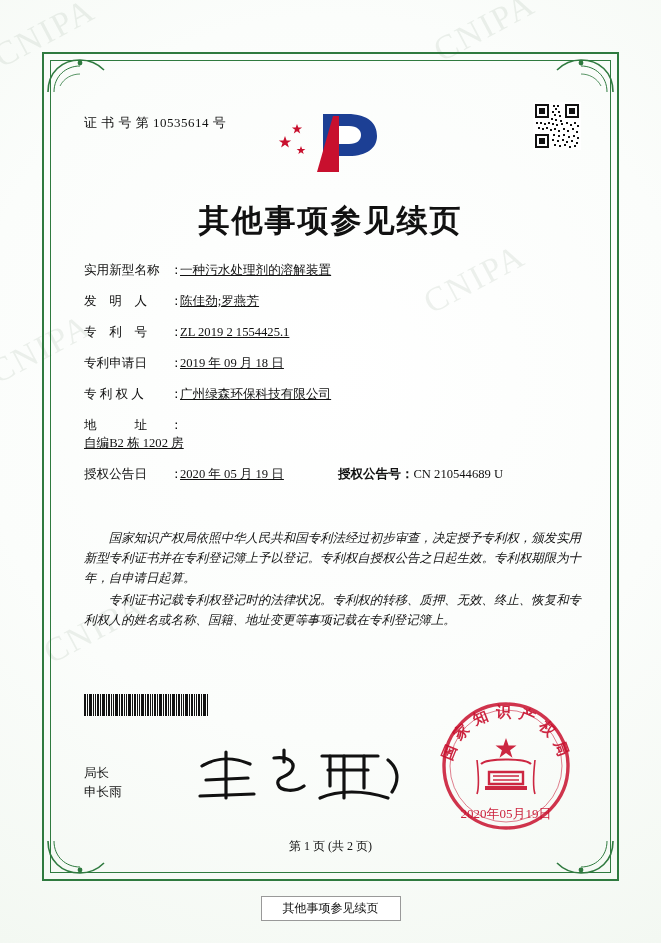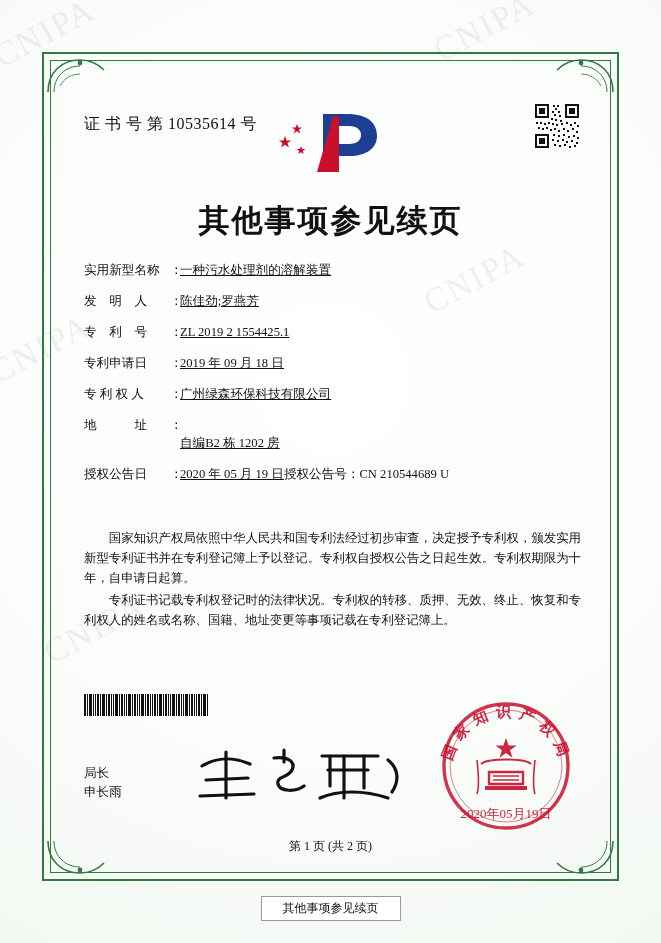--- a/index.html
+++ b/index.html
@@ -42,21 +42,21 @@
     width:54px;height:34px;
     color:#2f7a3f;
   }
   .corner svg{display:block;}
   .content{
     position:absolute;
     left:62px;top:74px;right:62px;bottom:82px;
   }
   .cert-no{
     position:absolute;left:22px;top:40px;
-    font-size:16px;color:#111;
+    font-size:13px;color:#111;
     letter-spacing:0.5px;
     font-family:"Liberation Serif", serif;
   }
   .qr{
     position:absolute;right:18px;top:28px;
     width:48px;height:48px;
   }
   .logo{
     position:absolute;left:0;right:0;top:36px;
     height:66px;
@@ -83,31 +83,34 @@
     align-items:flex-start;
   }
   .flabel{
     width:86px;
     flex:0 0 86px;
     letter-spacing:0;
     white-space:nowrap;
   }
   .fcolon{width:10px;flex:0 0 10px;}
   .fvalue{flex:1 1 auto;text-decoration:underline;}
-  .fvalue.second{margin-left:96px;margin-top:5px;}
+  .fvalue.second{margin-top:5px;}
   .frow.two .fvalue{flex:0 0 auto;}
   .pubno{
+    margin-left:54px;
     white-space:nowrap;
+    font-weight:bold;
   }
   .para{
     position:absolute;left:22px;right:18px;top:454px;
     font-size:12.4px;
     color:#111;
     line-height:1.62;
     text-align:justify;
+    font-style:italic;
   }
   .para p{margin:0 0 2px 0;text-indent:2em;}
   .barcode{
     position:absolute;left:22px;top:620px;
     height:22px;
     display:flex;align-items:flex-end;
   }
   .barcode i{
     display:block;
     width:1px;height:22px;background:#111;margin-right:1px;

